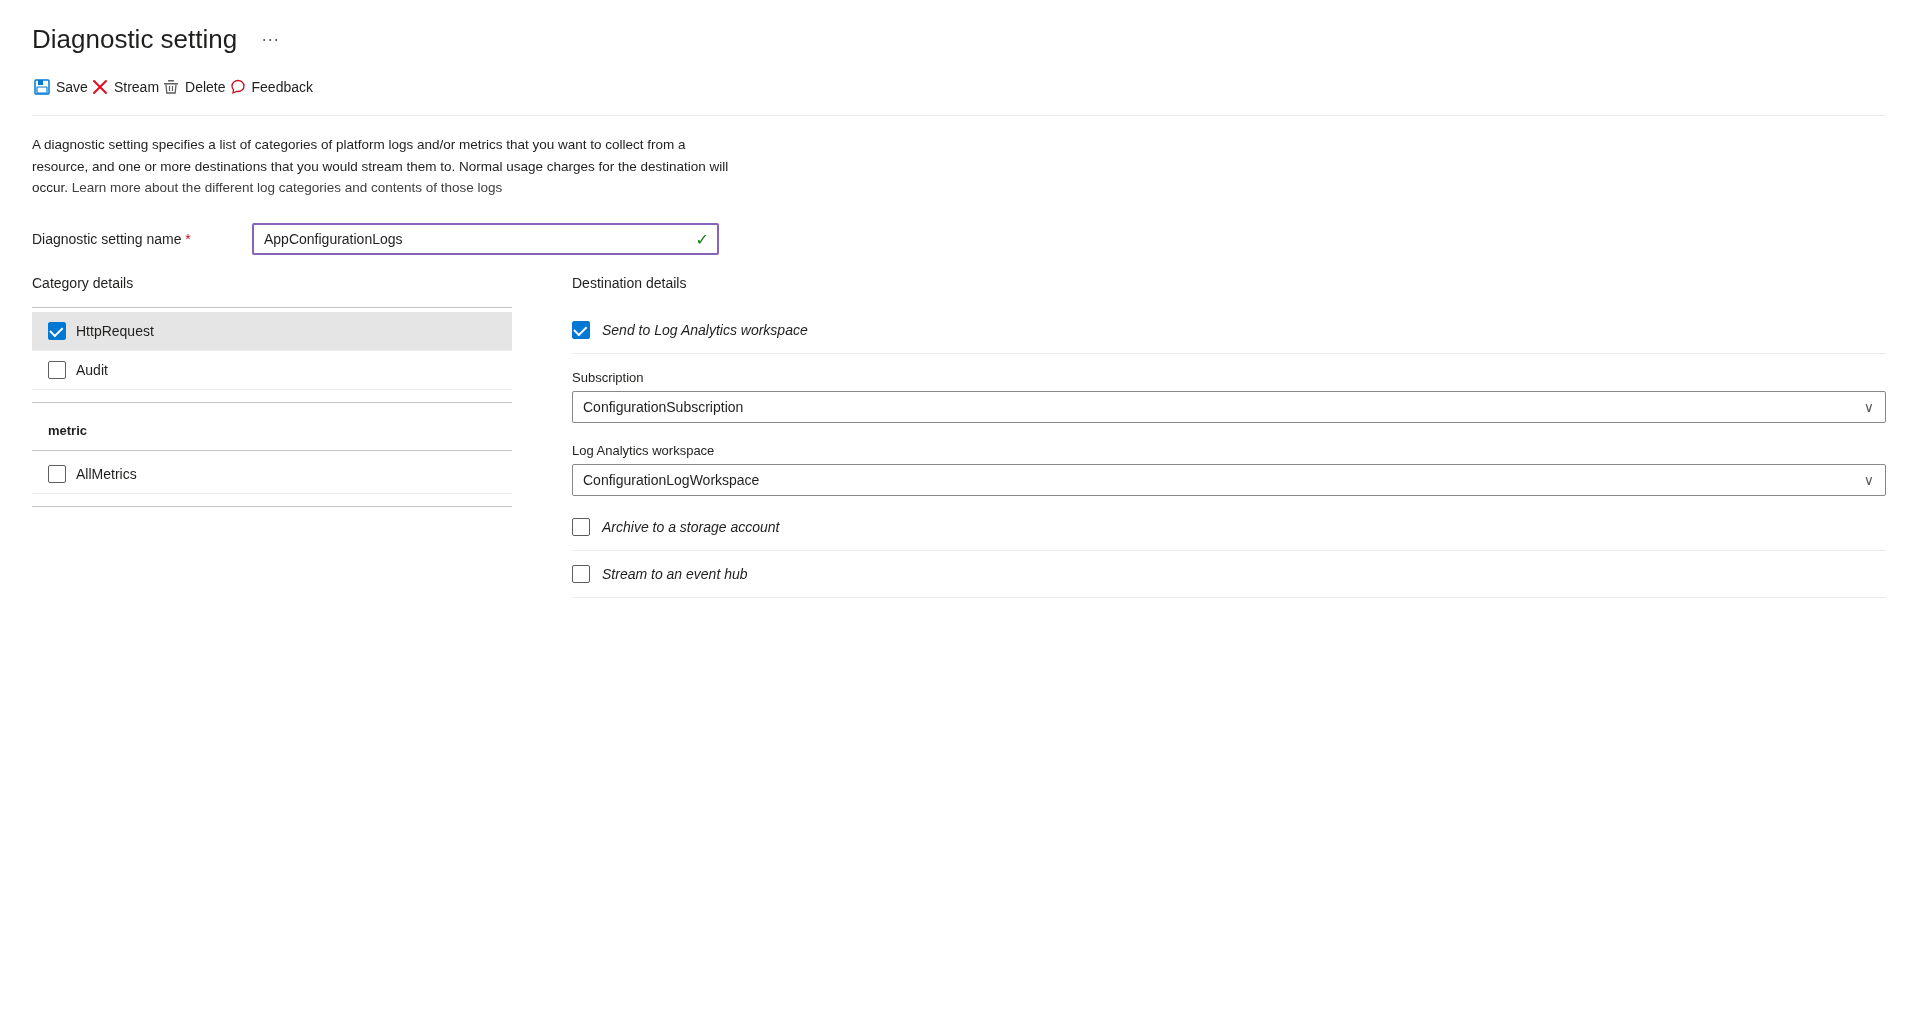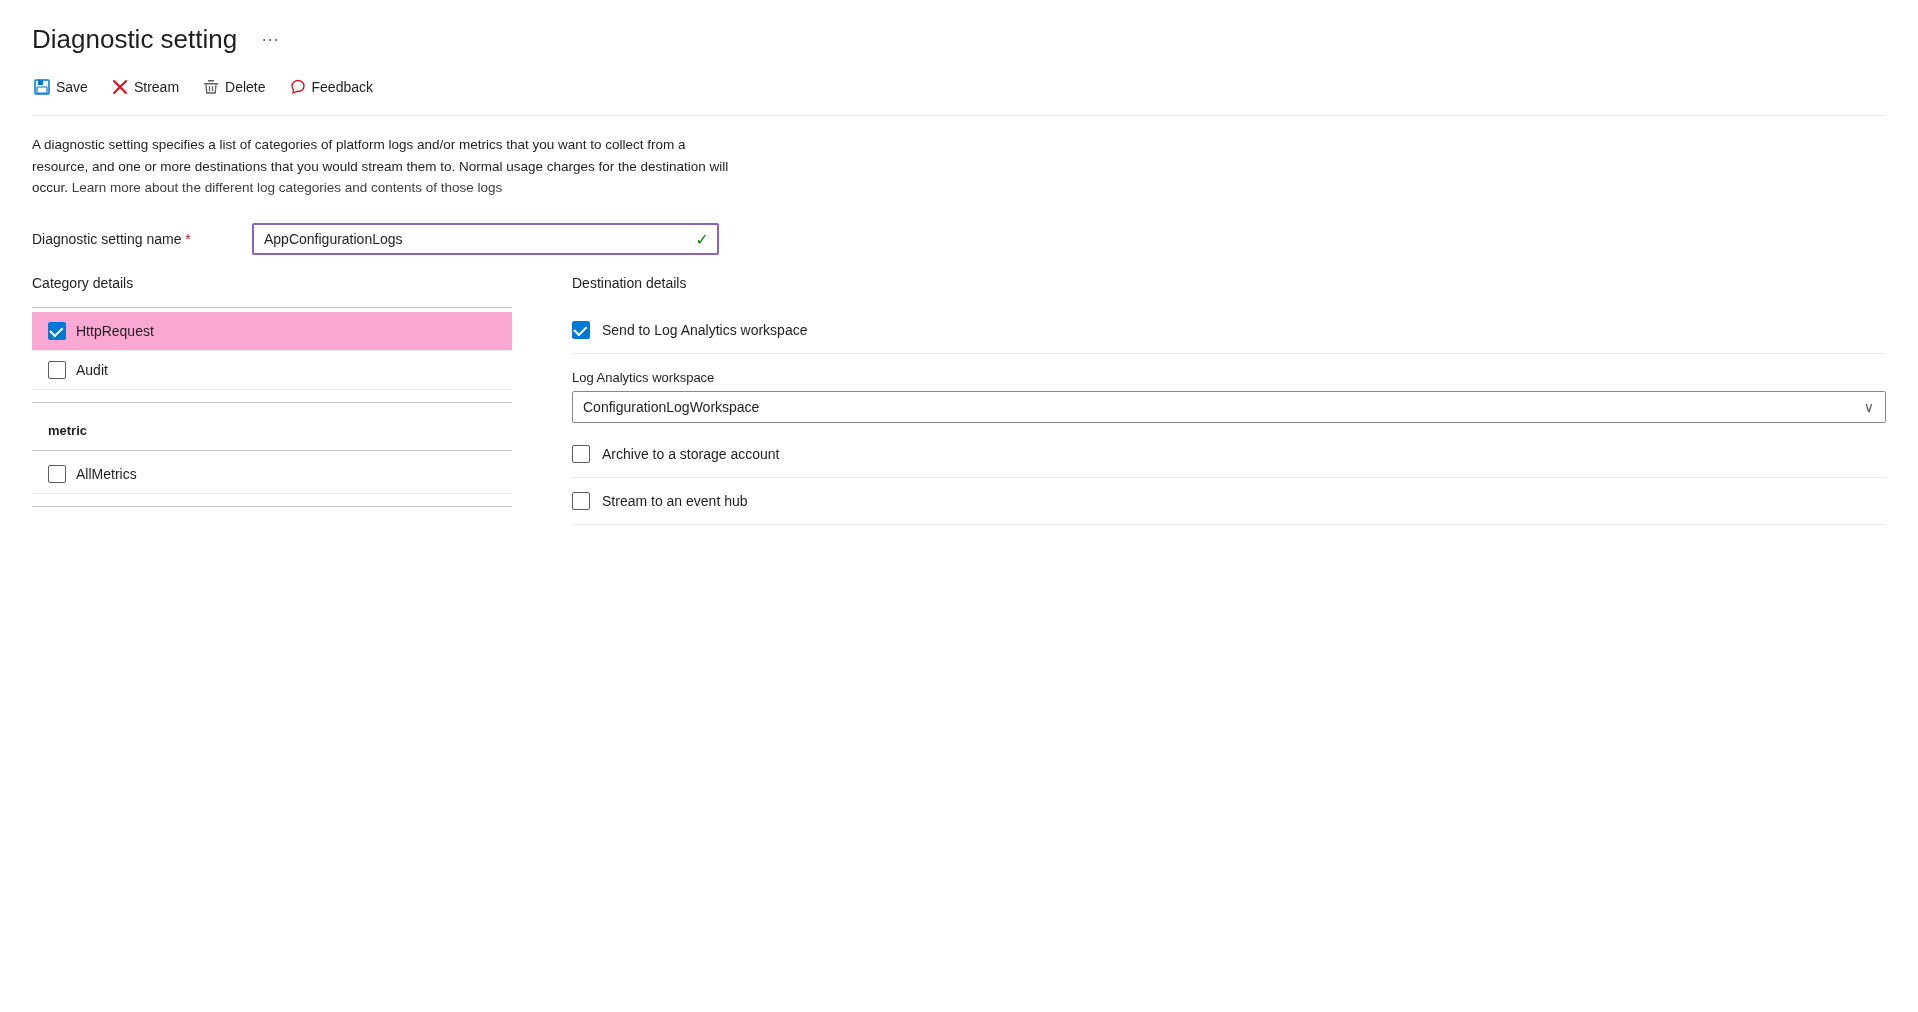--- a/index.html
+++ b/index.html
@@ -19,21 +19,20 @@
       gap: 24px;
       margin-bottom: 20px;
     }
     .page-title .ellipsis {
       font-size: 18px;
       color: #605e5c;
     }
     .toolbar {
       display: flex;
       align-items: center;
-      gap: 20px;
       padding-bottom: 16px;
       border-bottom: 1px solid #edebe9;
       margin-bottom: 18px;
     }
     .toolbar-btn {
       display: flex;
       align-items: center;
       gap: 6px;
       background: none;
       border: none;
@@ -125,21 +124,21 @@
 
     .category-item {
       display: flex;
       align-items: center;
       gap: 10px;
       padding: 10px 16px;
       border-bottom: 1px solid #edebe9;
       font-size: 14px;
     }
     .category-item.highlighted {
-      background: #f9a8d4;
+      background: #e5e5e5;
     }
     .category-item:last-child {
       border-bottom: none;
     }
 
     .divider {
       border: none;
       border-top: 1px solid #c8c6c4;
       margin: 12px 0;
     }
@@ -175,20 +174,21 @@
     .dest-item {
       display: flex;
       align-items: center;
       gap: 12px;
       padding: 14px 0;
       border-bottom: 1px solid #edebe9;
     }
     .dest-item-label {
       font-size: 14px;
       color: #201f1e;
+      font-style: italic;
     }
 
     .dest-sub-section {
       padding: 12px 0 4px 0;
     }
     .dest-sub-label {
       font-size: 13px;
       color: #201f1e;
       margin-bottom: 6px;
     }
@@ -330,20 +330,28 @@
   <div class="right-column">
     <div class="section-title">Destination details</div>
 
     <div class="dest-item">
       <span class="cb checked"></span>
       <span class="dest-item-label">Send to Log Analytics workspace</span>
     </div>
 
     <div class="dest-sub-group">
       <div class="dest-sub-section">
+        <div class="dest-sub-label">Subscription</div>
+        <div class="select-wrapper">
+          <select class="select-dropdown">
+            <option value="ConfigurationSubscription">ConfigurationSubscription</option>
+          </select>
+        </div>
+      </div>
+      <div class="dest-sub-section">
         <div class="dest-sub-label">Log Analytics workspace</div>
         <div class="select-wrapper">
           <select class="select-dropdown">
             <option>ConfigurationLogWorkspace</option>
           </select>
         </div>
       </div>
     </div>
 
     <div class="dest-item">

